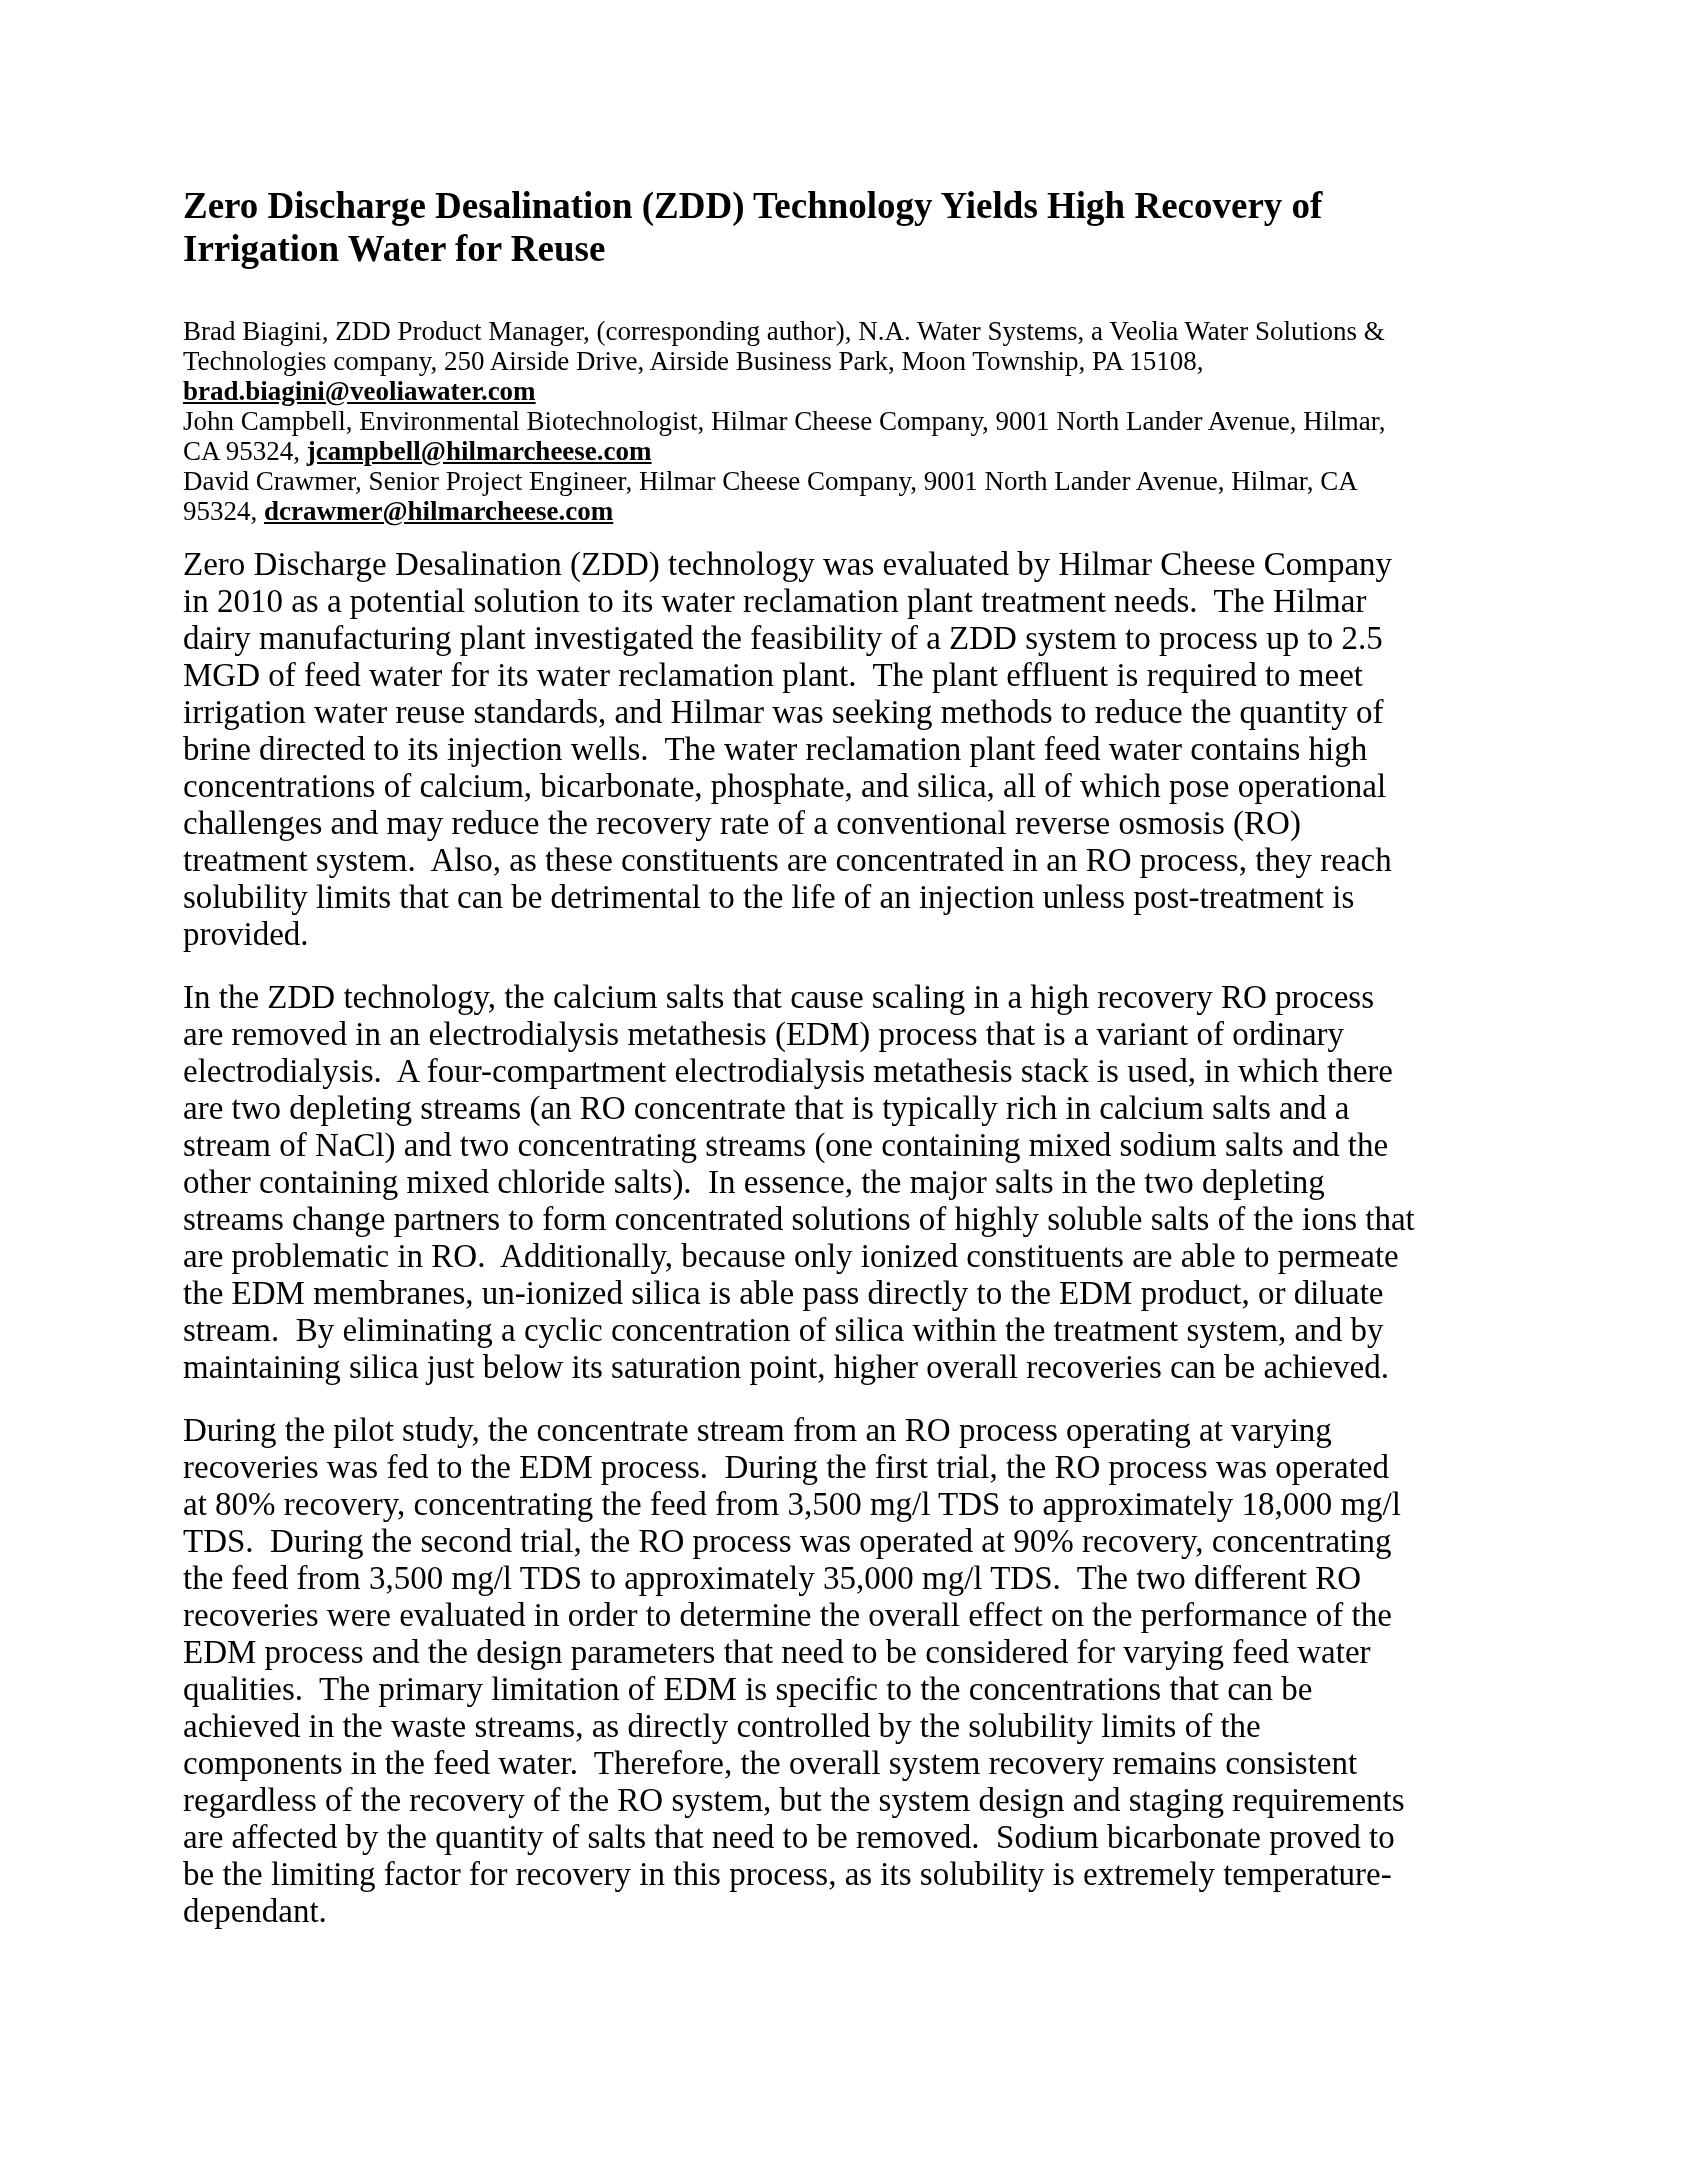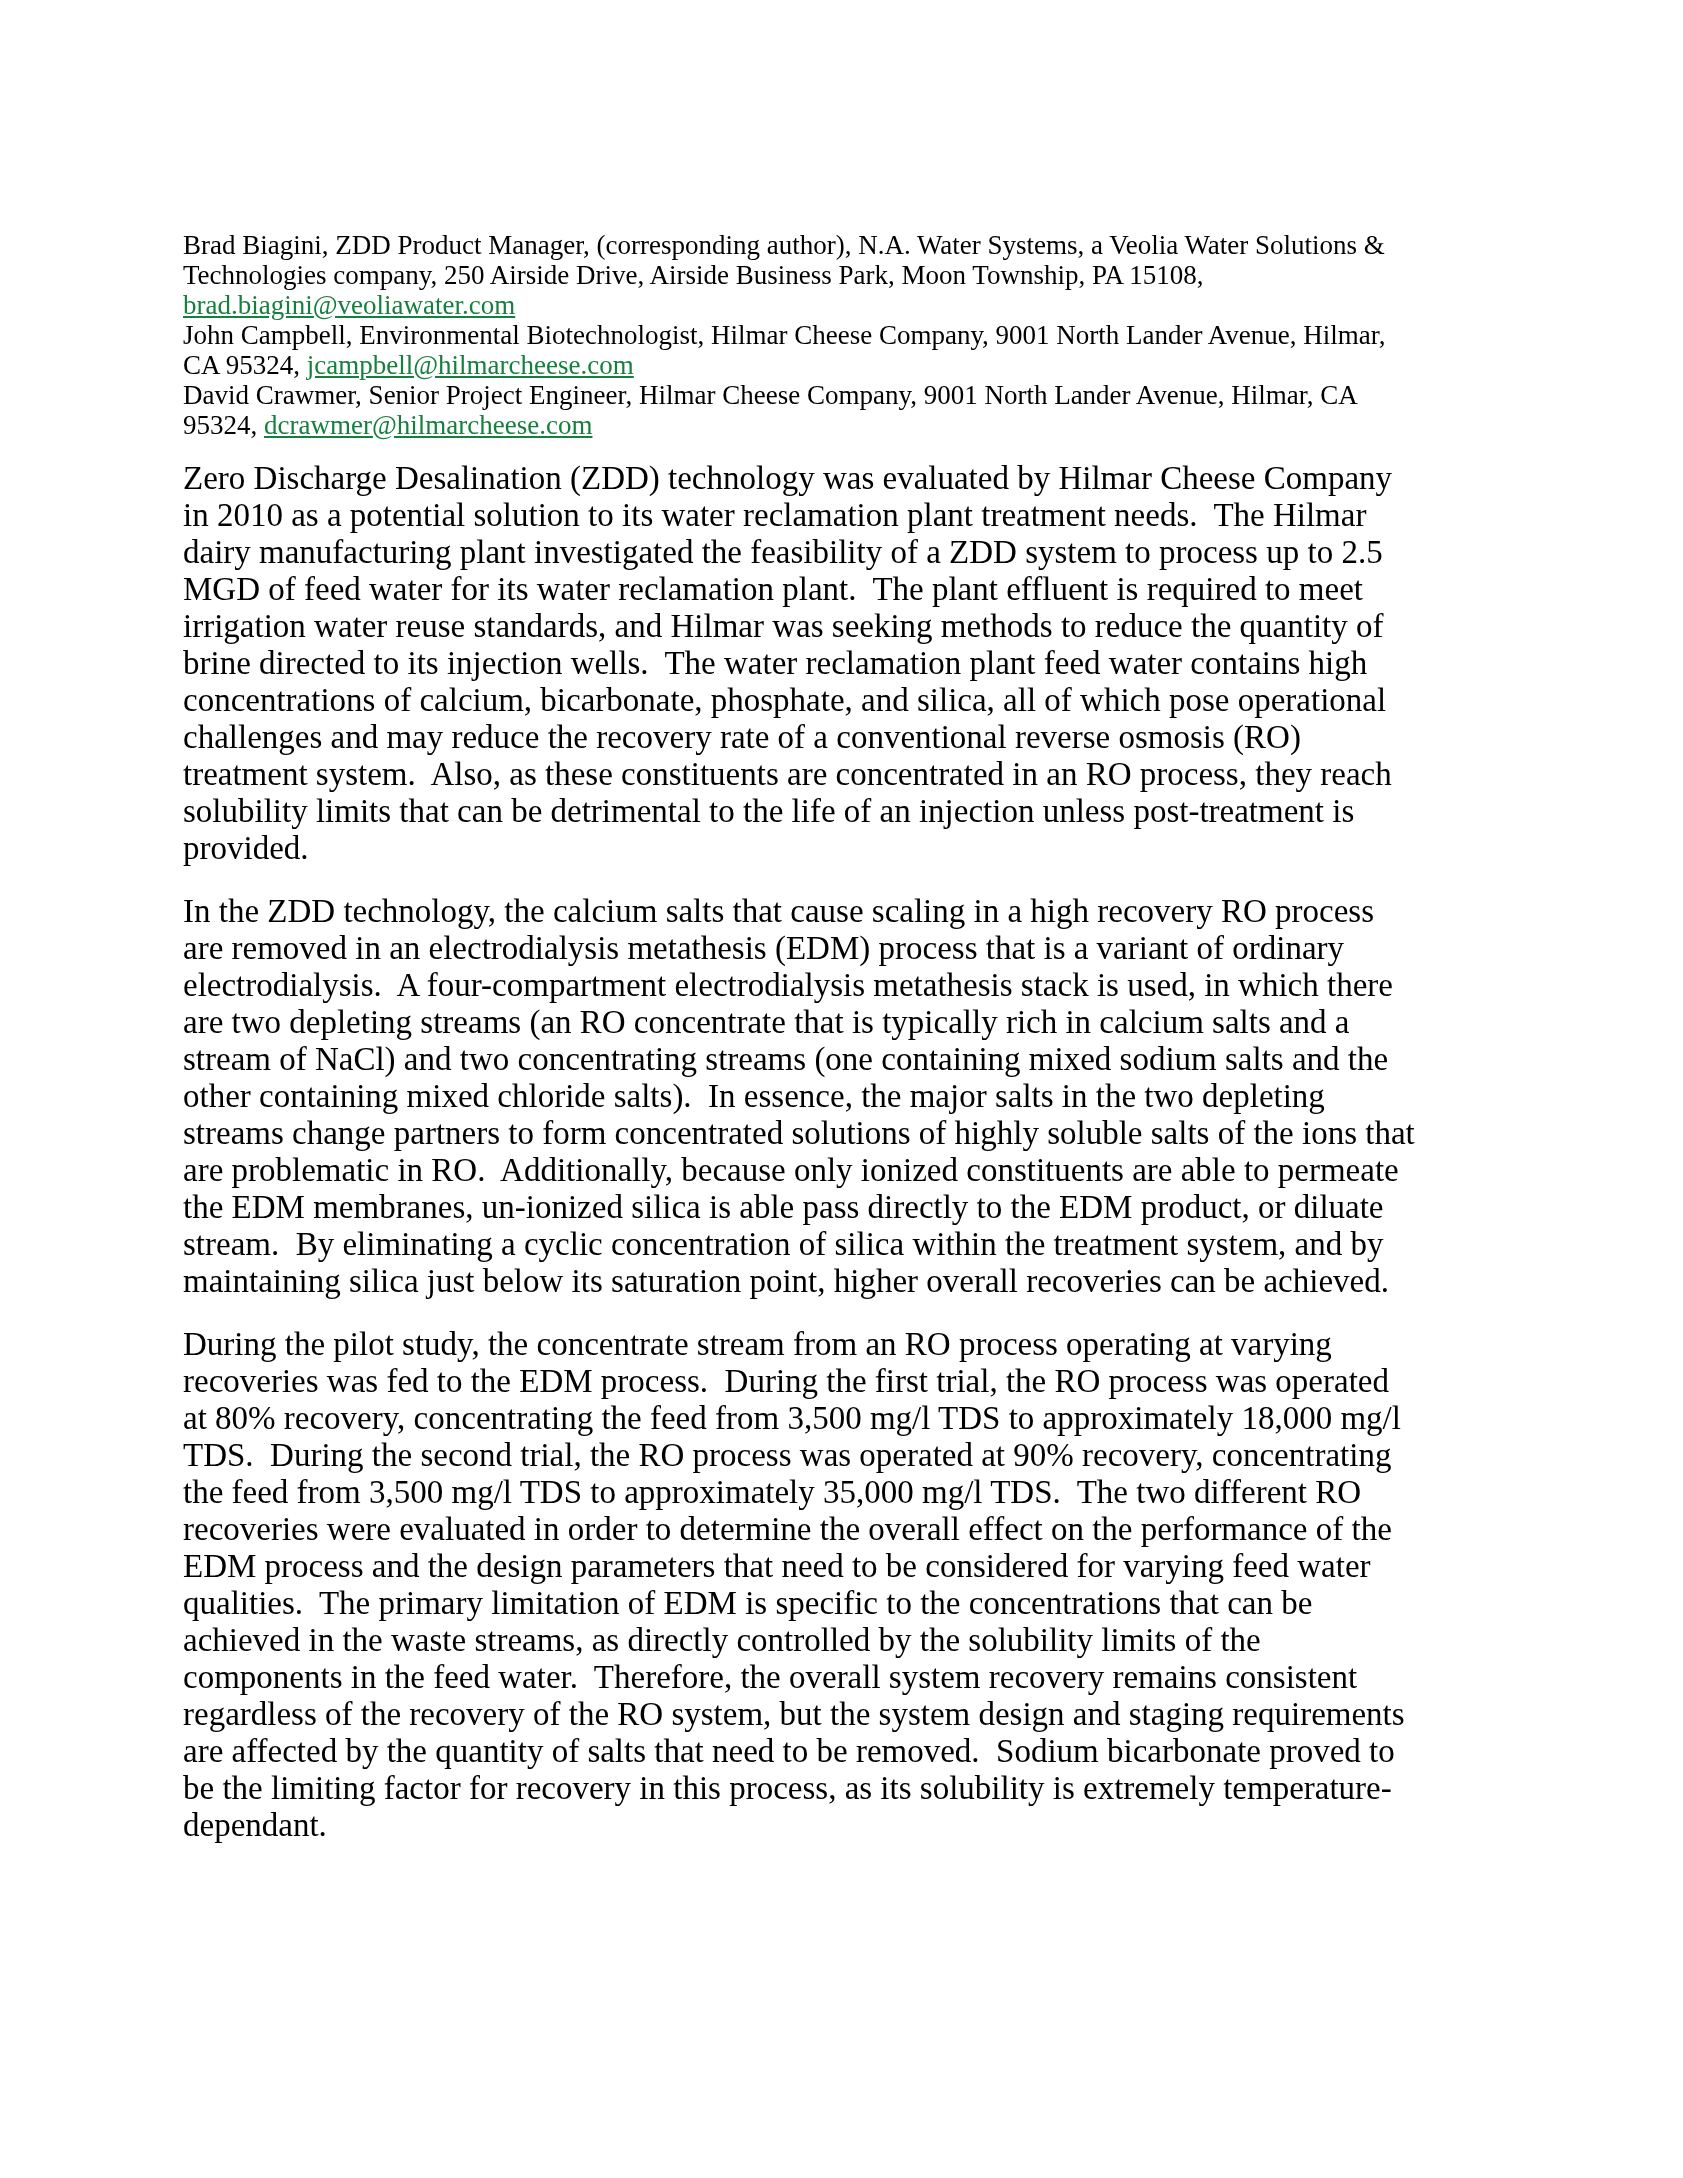--- a/index.html
+++ b/index.html
@@ -32,41 +32,43 @@
   }
   .authors {
     margin-top: 46px;
     font-size: 27px;
     line-height: 30px;
   }
   .author {
     margin: 0;
   }
   .email {
-    color: #15803d;
+    color: #000000;
     text-decoration: underline;
+    font-weight: bold;
   }
   .body-text {
     margin-top: 0;
   }
   .para {
     margin: 26px 0 0 0;
     font-size: 33px;
     line-height: 37px;
     white-space: pre-wrap;
   }
   .para:first-child {
     margin-top: 20px;
   }
 </style>
 </head>
 <body>
 
 <div class="page">
 
+  <h1 class="title">Zero Discharge Desalination (ZDD) Technology Yields High Recovery of Irrigation Water for Reuse</h1>
 
   <div class="authors">
 
     <div class="author"><span>Brad Biagini, ZDD Product Manager, (corresponding author), N.A. Water Systems, a Veolia Water Solutions &amp; Technologies company, 250 Airside Drive, Airside Business Park, Moon Township, PA 15108,</span> <a class="email" href="#">brad.biagini@veoliawater.com</a></div>
 
 
     <div class="author"><span>John Campbell, Environmental Biotechnologist, Hilmar Cheese Company, 9001 North Lander Avenue, Hilmar, CA 95324,</span> <a class="email" href="#">jcampbell@hilmarcheese.com</a></div>
 
     <div class="author"><span>David Crawmer, Senior Project Engineer, Hilmar Cheese Company, 9001 North Lander Avenue, Hilmar, CA 95324,</span> <a class="email" href="#">dcrawmer@hilmarcheese.com</a></div>
 

